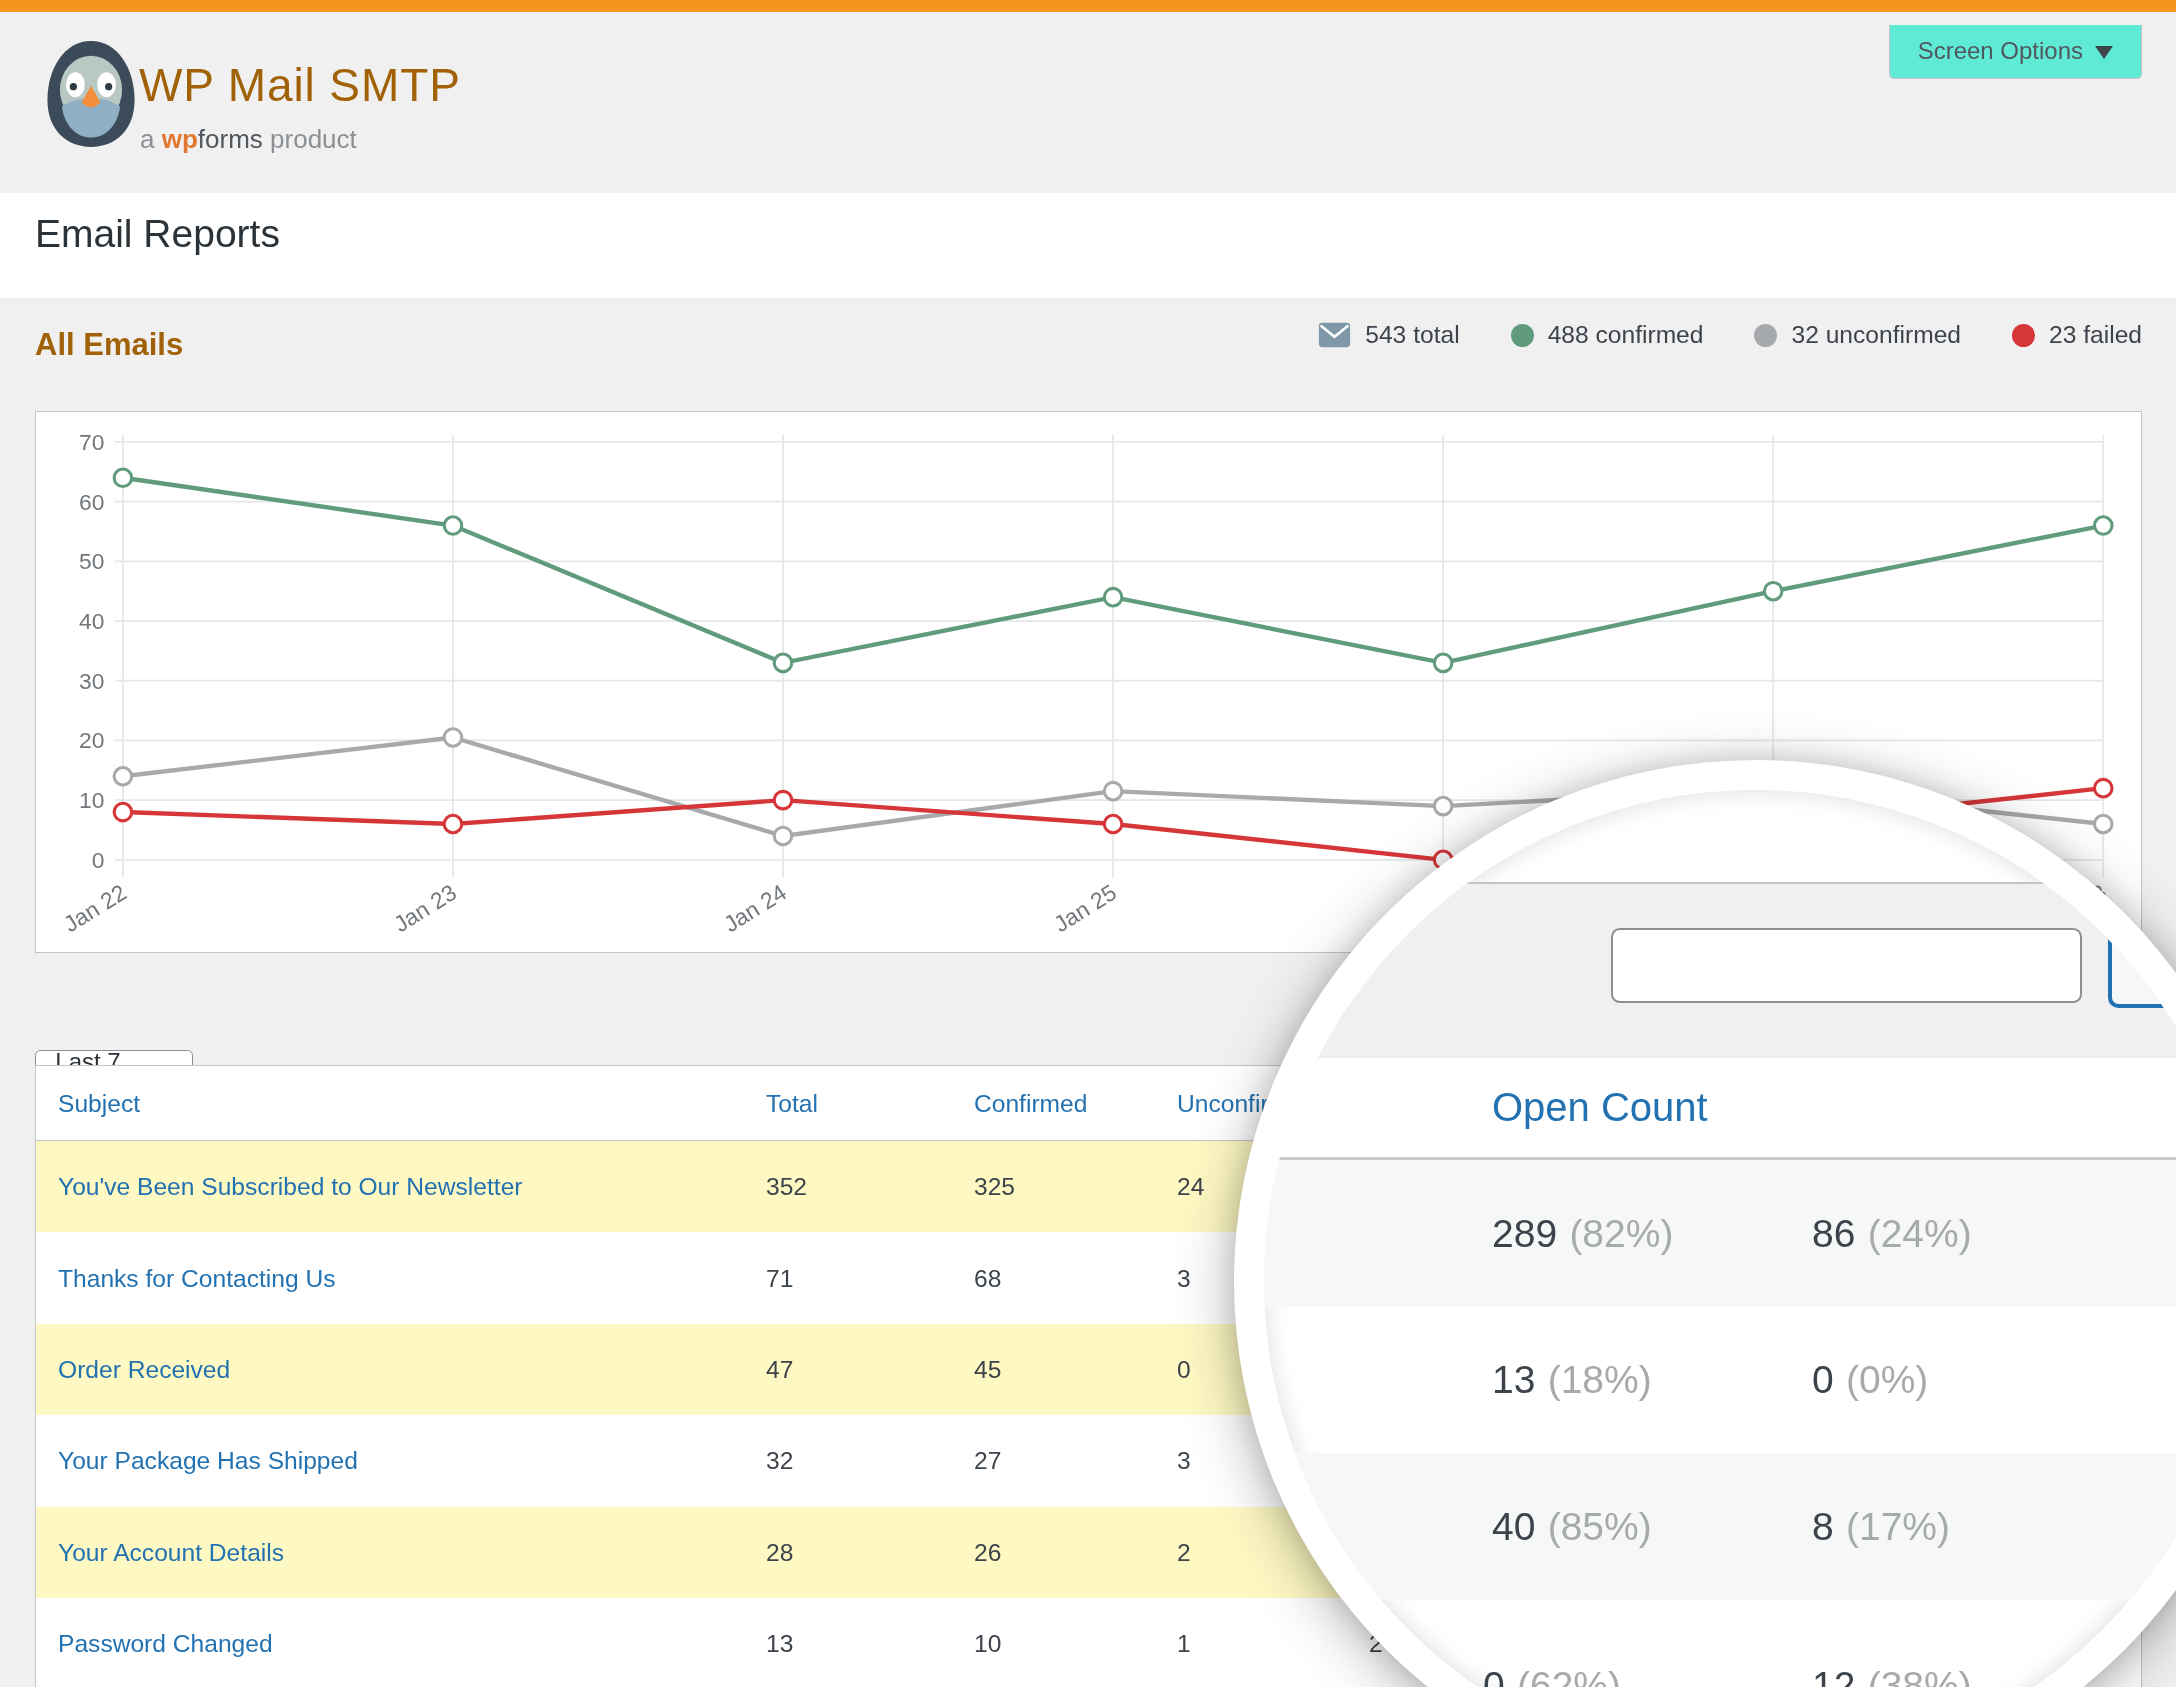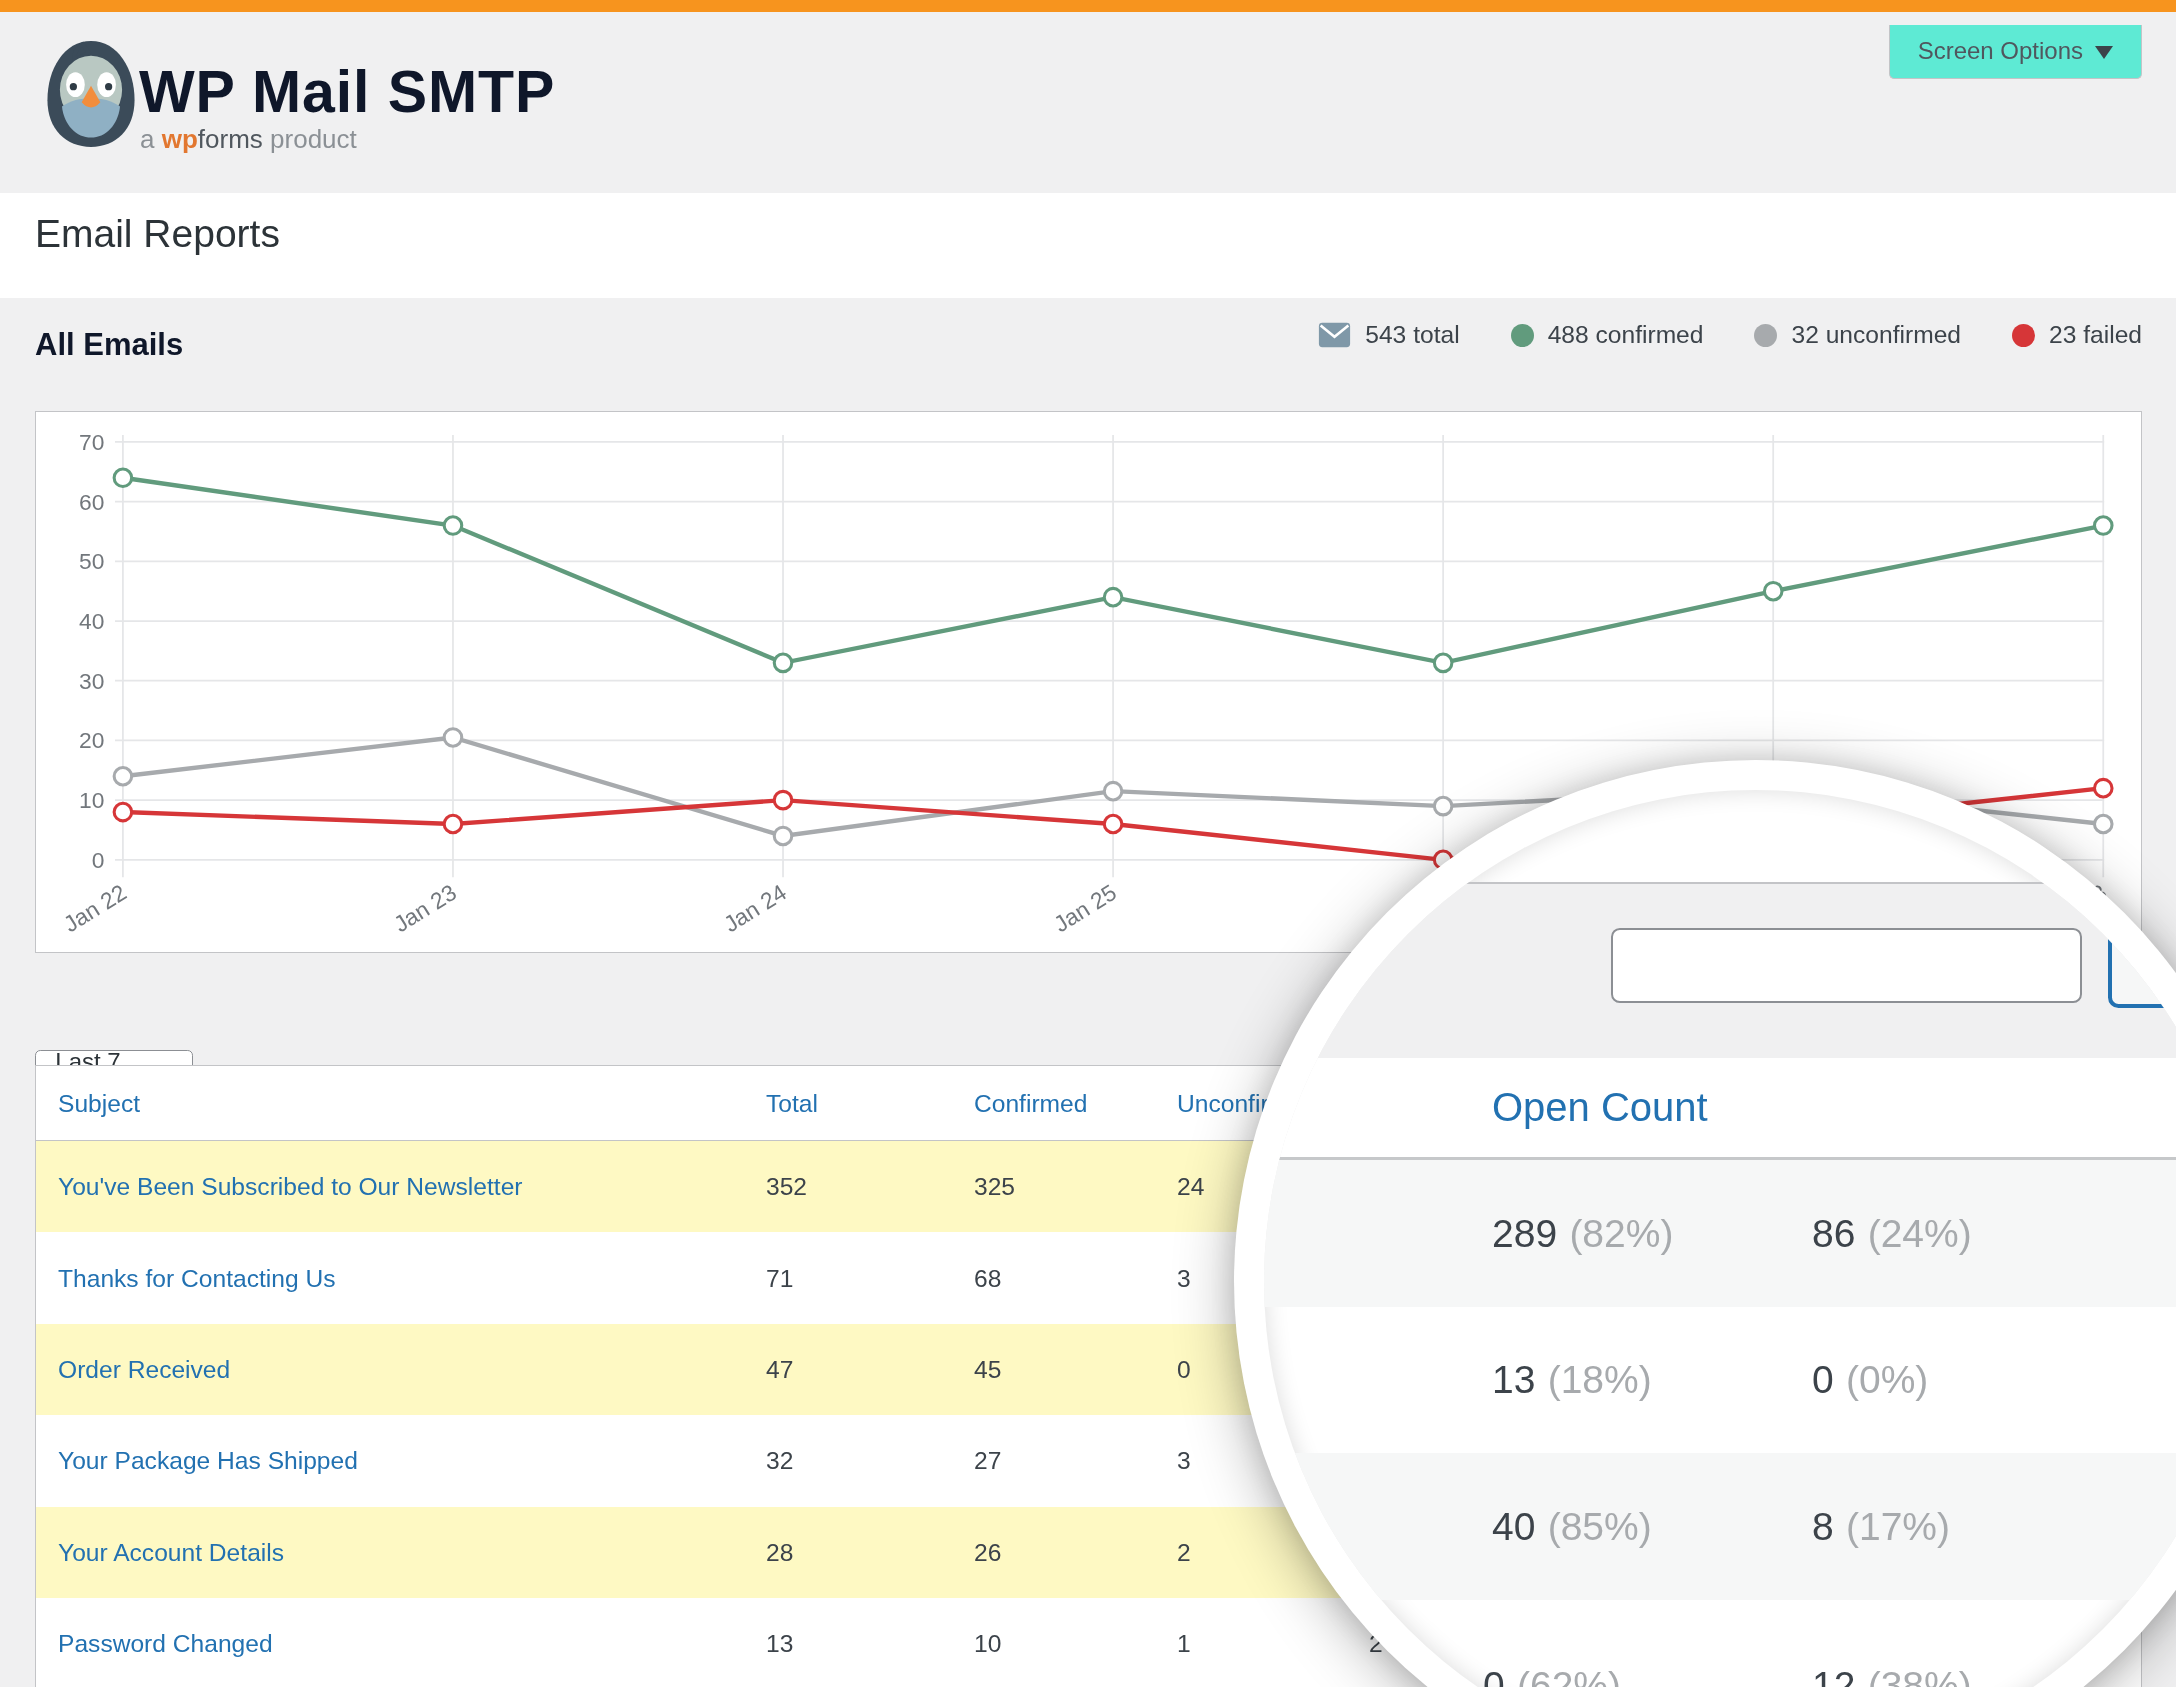--- a/index.html
+++ b/index.html
@@ -8,37 +8,37 @@
     background:#f0f0f1;
     font-family:"Liberation Sans","DejaVu Sans",sans-serif;
     -webkit-font-smoothing:antialiased;
   }
   .abs{position:absolute;}
 
   
   .topbar{top:0;left:0;width:2177px;height:12.3px;background:#f7941e;}
   .header{top:12.3px;left:0;width:2177px;height:181px;background:#f0f0f1;}
   .logo{left:39px;top:26px;width:104px;height:112px;}
-  .brand-title{left:139px;top:46px;font-size:59px;font-weight:bold;color:#0f172a;letter-spacing:0.9px;}
+  .brand-title{left:139px;top:46px;font-size:46px;font-weight:normal;color:#a16207;letter-spacing:0.9px;}
   .brand-byline{left:140px;top:112px;font-size:26px;color:#8b9095;}
   .brand-byline b.wp{color:#e27730;font-weight:bold;}
   .brand-byline b.forms{color:#50575e;font-weight:normal;}
   .screen-options{
     left:1889px;top:12.3px;width:253px;height:54px;background:#5eead4;
     border:0.9px solid #c3c4c7;border-top:none;border-radius:0 0 5.3px 5.3px;
     display:flex;align-items:center;justify-content:center;gap:12.3px;
     font-size:24px;color:#50575e;box-sizing:border-box;cursor:pointer;
   }
   .screen-options .tri{width:0;height:0;border-left:9.7px solid transparent;border-right:9.7px solid transparent;border-top:13px solid #3c434a;margin-top:3.5px;}
 
   .title-band{top:193px;left:0;width:2177px;height:105px;background:#fff;}
   .page-title{left:35px;top:19.3px;font-size:39px;color:#2c3338;font-weight:400;}
 
   
-  .section-title{left:35px;top:327px;font-size:31px;font-weight:bold;color:#0f172a;}
+  .section-title{left:35px;top:327px;font-size:31px;font-weight:bold;color:#a16207;}
   .legend{top:321px;right:35px;display:flex;align-items:center;gap:51px;}
   .legend-item{display:flex;align-items:center;gap:14px;font-size:24.6px;color:#3c434a;}
   .dot{width:23px;height:23px;border-radius:50%;}
   .dot.green{background:#619b7d;}
   .dot.gray{background:#a7aaad;}
   .dot.red{background:#d63638;}
 
   
   .chart-card{left:35px;top:411px;width:2107px;height:542px;background:#fff;border:0.9px solid #c3c4c7;box-sizing:border-box;}
   .chart-card svg{display:block;}

